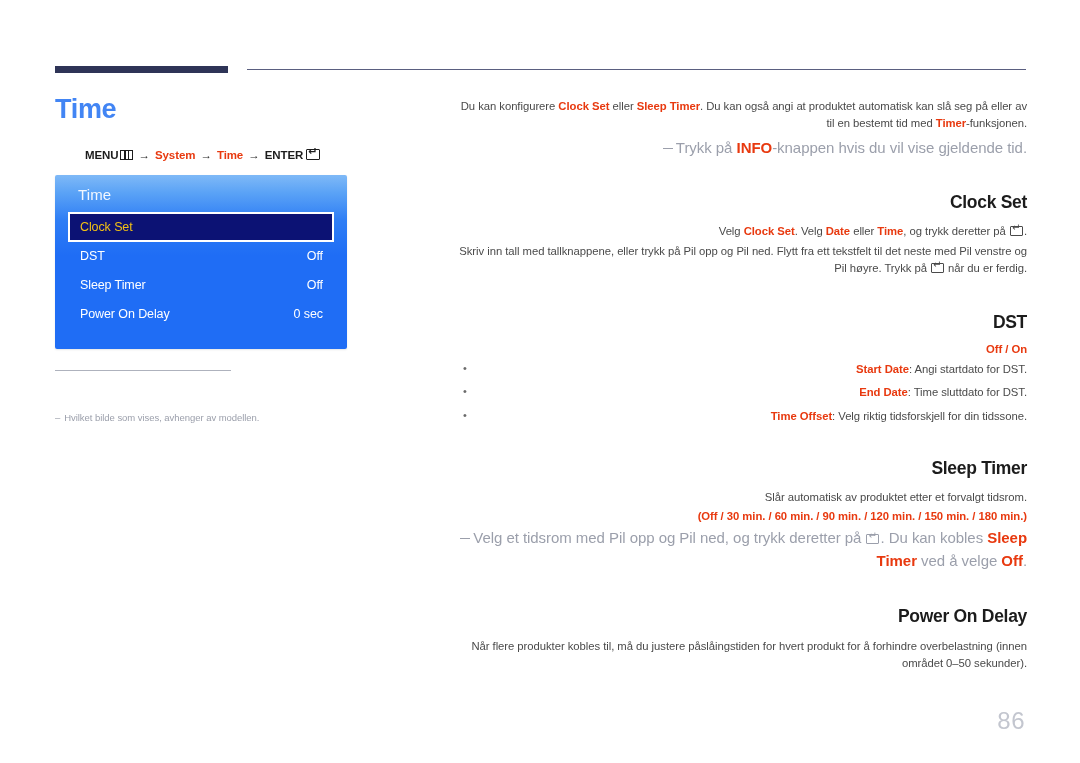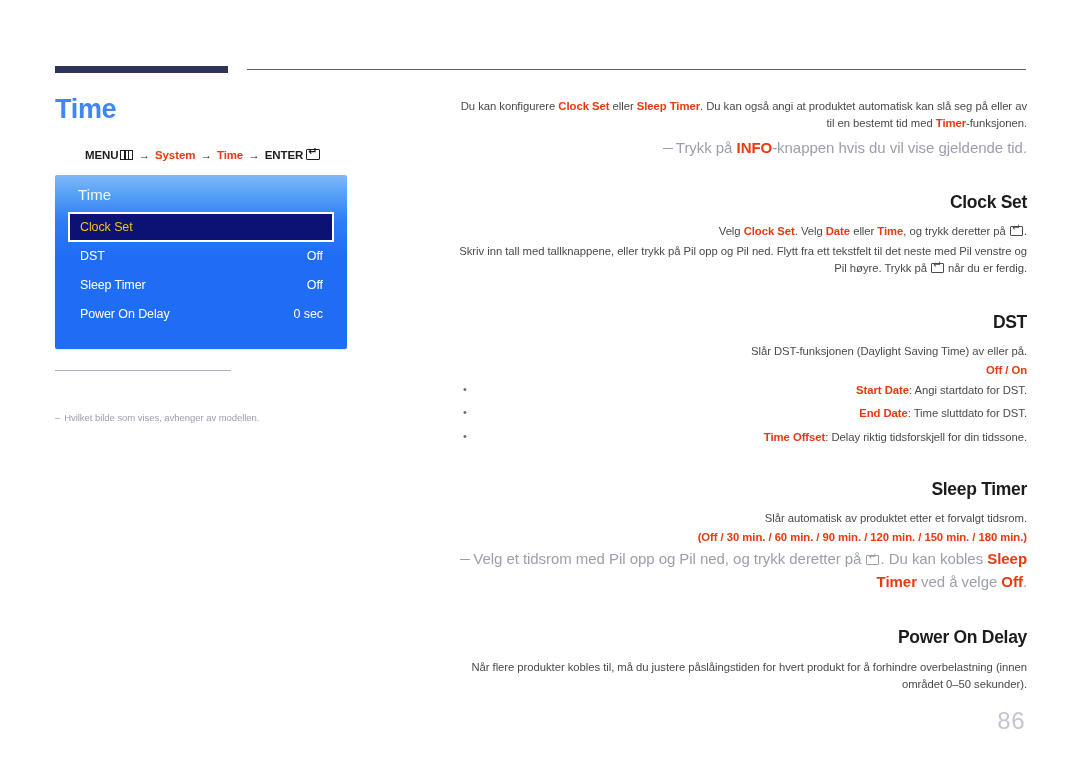--- a/index.html
+++ b/index.html
@@ -331,28 +331,27 @@
 
     <p class="r-para"><span>Velg </span><span class="hl">Clock Set</span><span>. Velg </span><span class="hl">Date</span><span> eller </span><span class="hl">Time</span><span>, og trykk deretter på </span><span class="inline-enter"></span><span>.</span></p>
 
     <p class="r-para"><span>Skriv inn tall med tallknappene, eller trykk på Pil opp og Pil ned. Flytt fra ett tekstfelt til det neste med Pil venstre og Pil høyre. Trykk på </span><span class="inline-enter"></span><span> når du er ferdig.</span></p>
 
   </div>
 
   <div class="sec sec-dst">
     <h2 class="r-h2">DST</h2>
 
-    <p class="r-para">Slår DST-funksjonen (Daylight Saving Time) av eller på.</p>
 
     <p class="opt-line">Off / On</p>
 
     <ul class="r-list">
       <li><span class="bullet">•</span><span class="hl">Start Date</span><span>: Angi startdato for DST.</span></li>
       <li><span class="bullet">•</span><span class="hl">End Date</span><span>: Time sluttdato for DST.</span></li>
-      <li><span class="bullet">•</span><span class="hl">Time Offset</span><span>: Delay riktig tidsforskjell for din tidssone.</span></li>
+      <li><span class="bullet">•</span><span class="hl">Time Offset</span><span>: Velg riktig tidsforskjell for din tidssone.</span></li>
     </ul>
   </div>
 
   <div class="sec sec-sleep">
     <h2 class="r-h2">Sleep Timer</h2>
 
     <p class="r-para">Slår automatisk av produktet etter et forvalgt tidsrom.</p>
 
     <p class="opt-line">(Off / 30 min. / 60 min. / 90 min. / 120 min. / 150 min. / 180 min.)</p>
 

